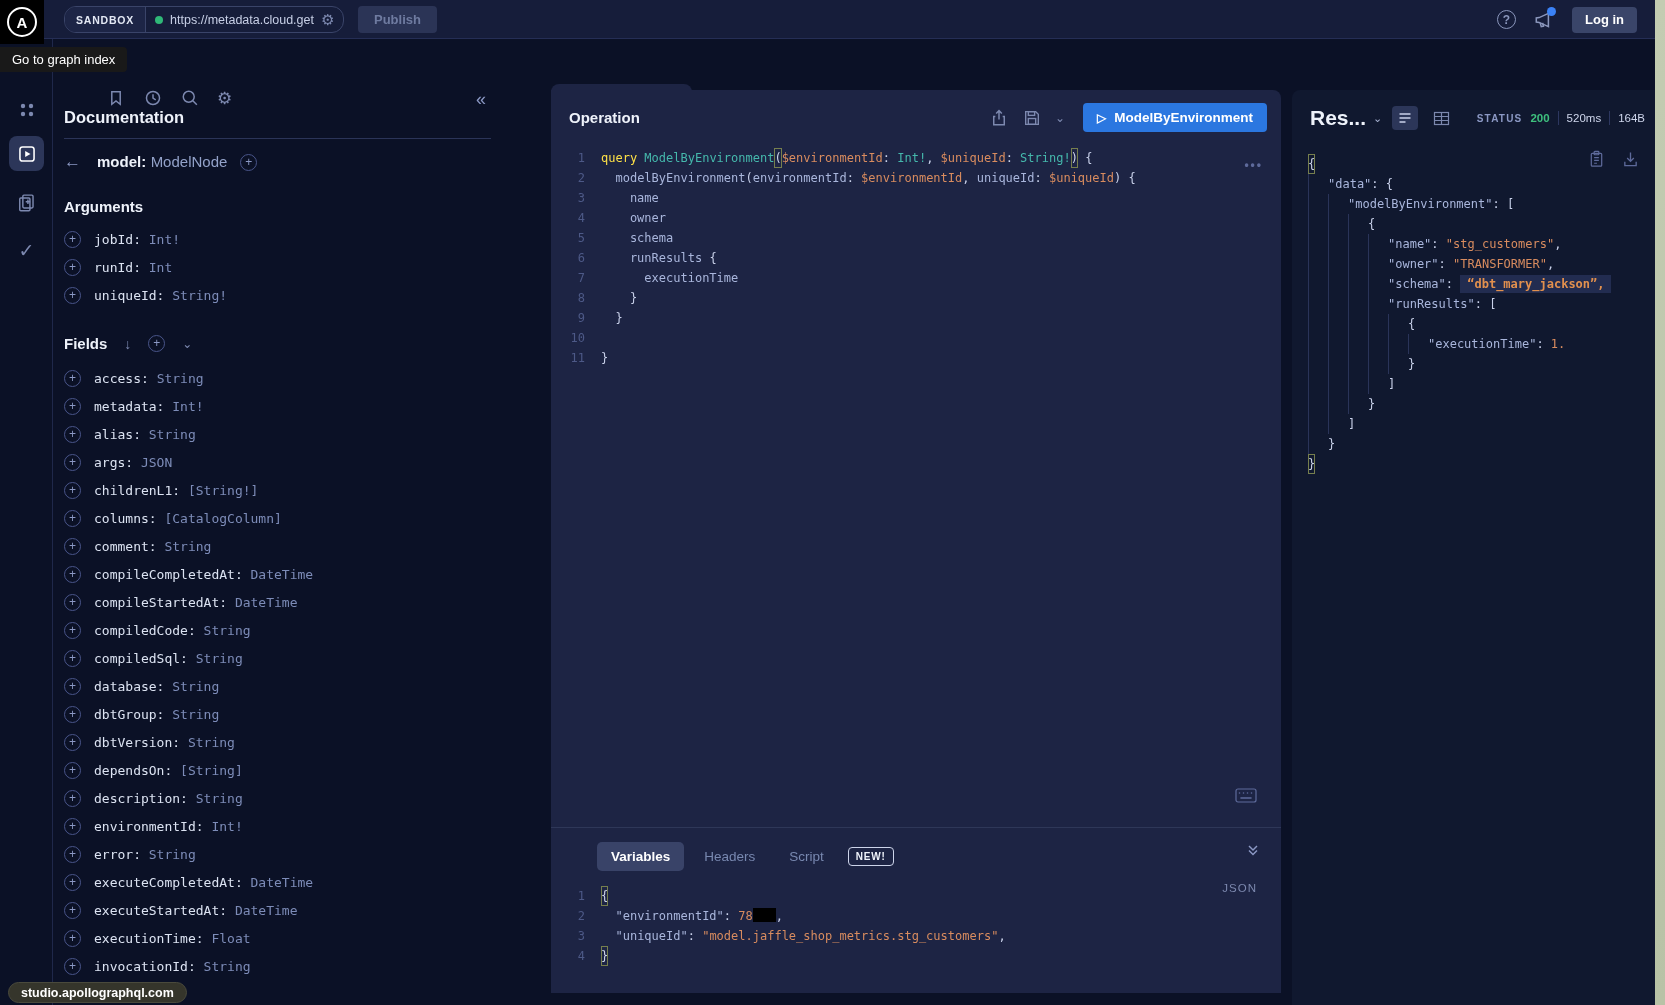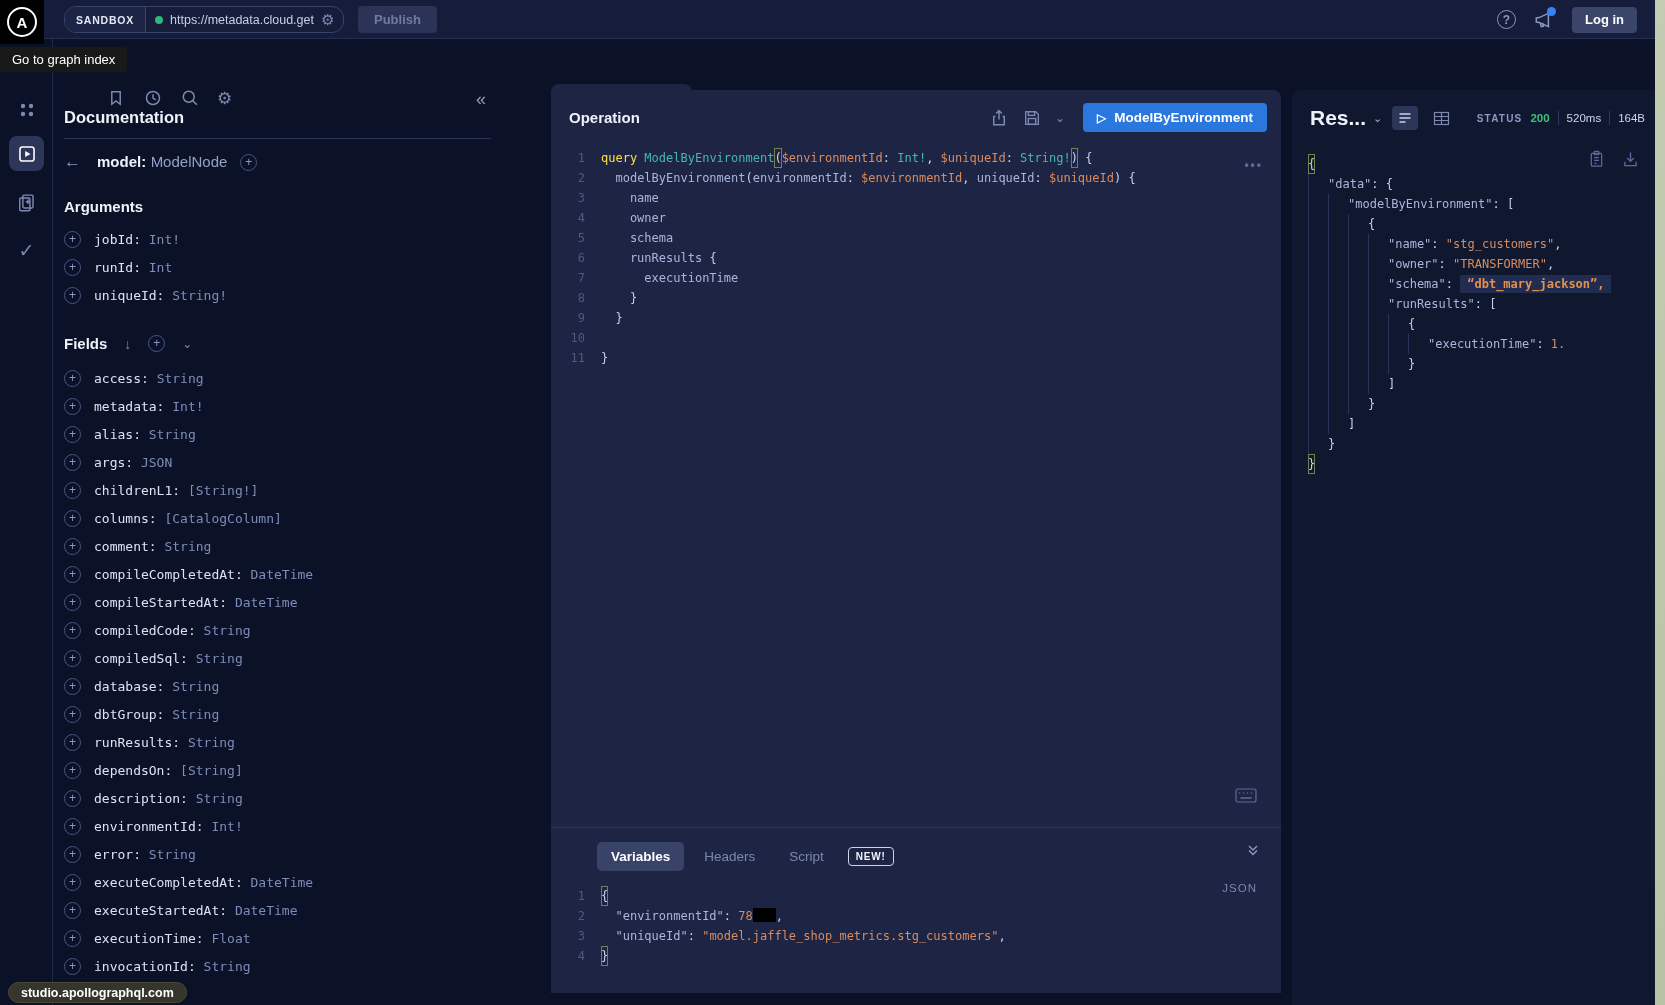--- a/index.html
+++ b/index.html
@@ -283,21 +283,21 @@
       <div class="drow">
         <span class="pcirc">+</span>
         <span><span class="mono dname">database: </span><span class="mono dtype">String</span></span>
       </div>
       <div class="drow">
         <span class="pcirc">+</span>
         <span><span class="mono dname">dbtGroup: </span><span class="mono dtype">String</span></span>
       </div>
       <div class="drow">
         <span class="pcirc">+</span>
-        <span><span class="mono dname">runResults: </span><span class="mono dtype">String</span></span>
+        <span><span class="mono dname">dbtVersion: </span><span class="mono dtype">String</span></span>
       </div>
       <div class="drow">
         <span class="pcirc">+</span>
         <span><span class="mono dname">dependsOn: </span><span class="mono dtype">[String]</span></span>
       </div>
       <div class="drow">
         <span class="pcirc">+</span>
         <span><span class="mono dname">description: </span><span class="mono dtype">String</span></span>
       </div>
       <div class="drow">

